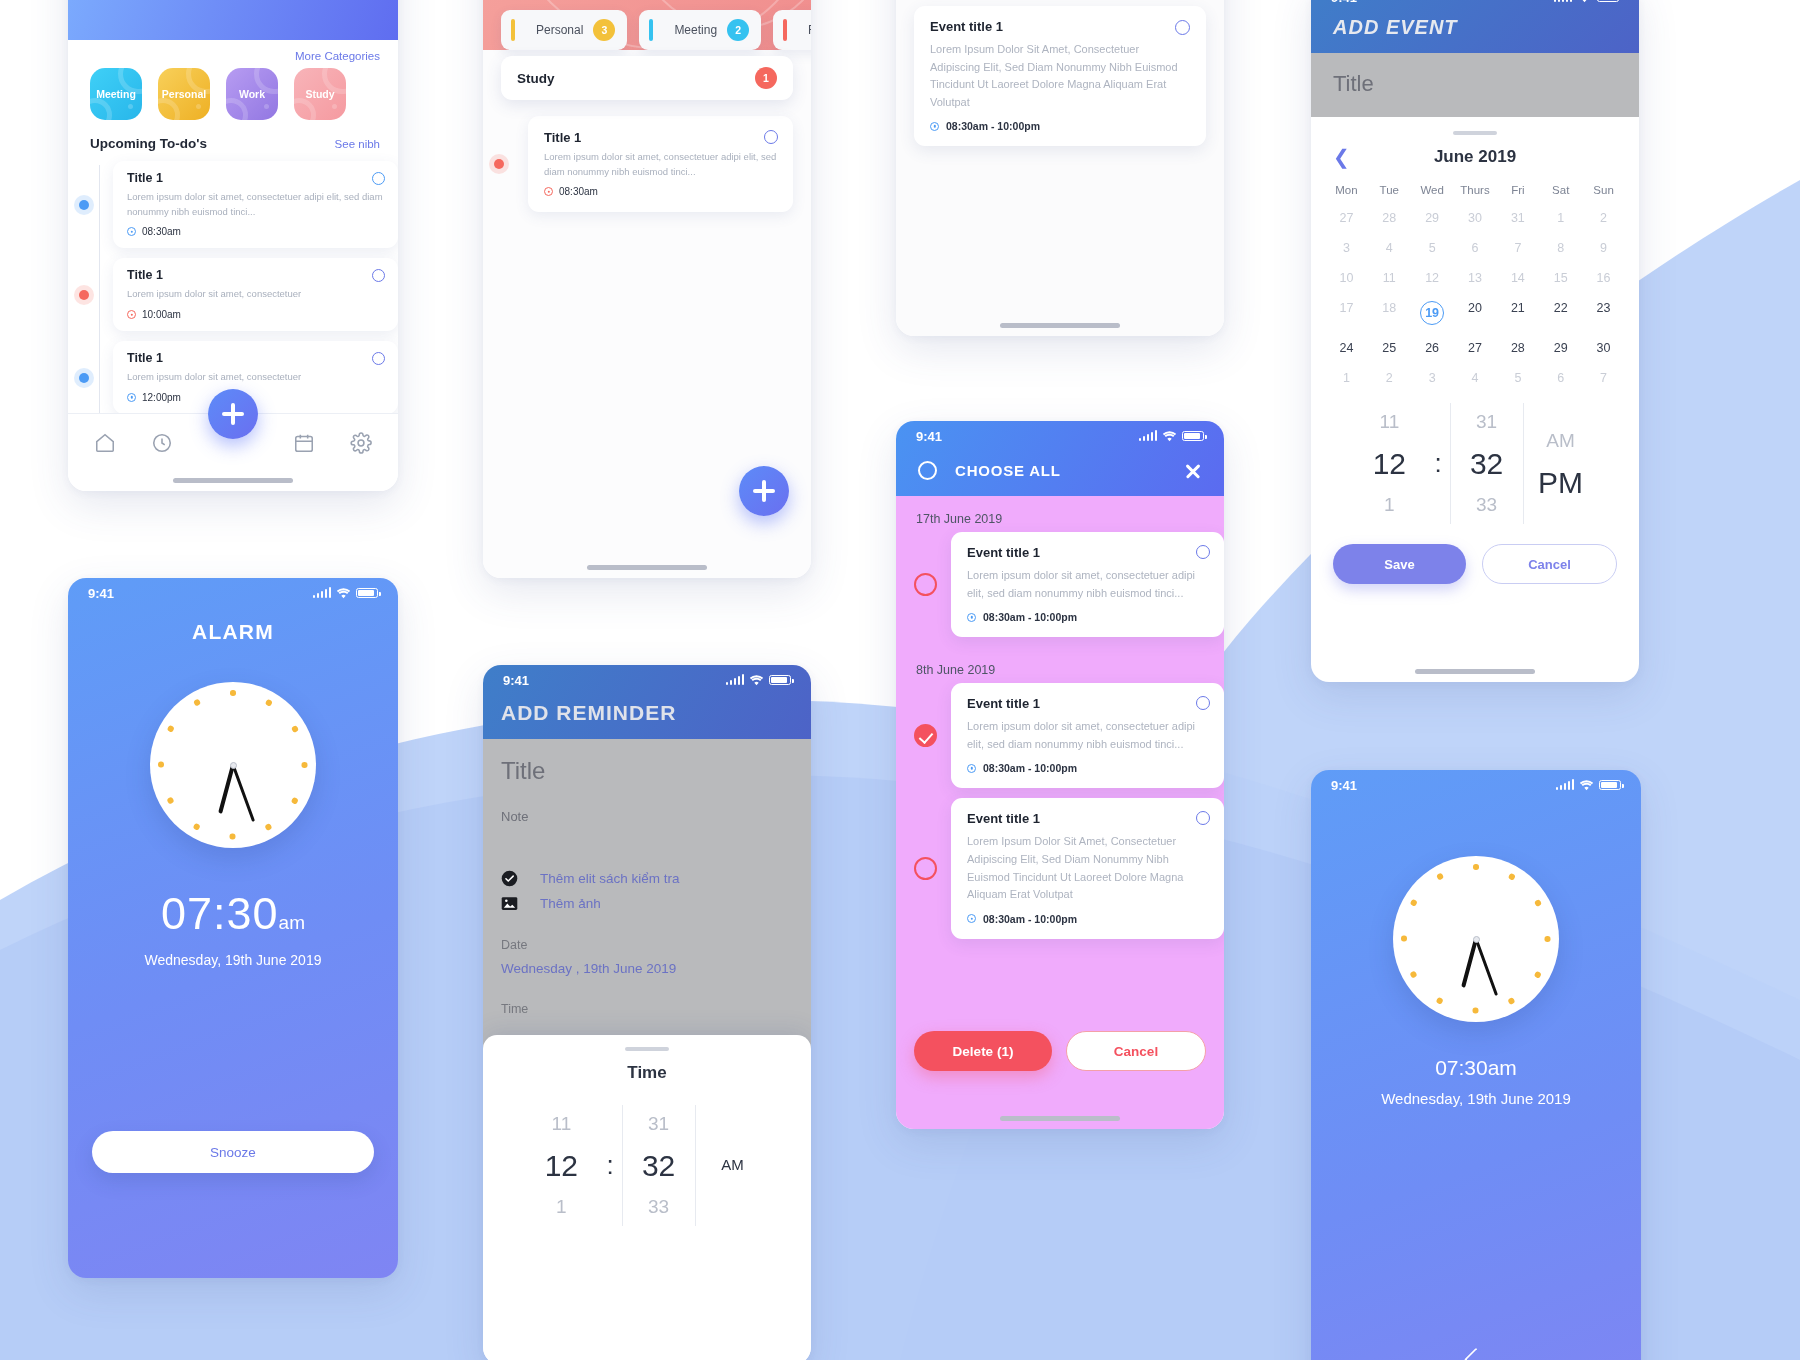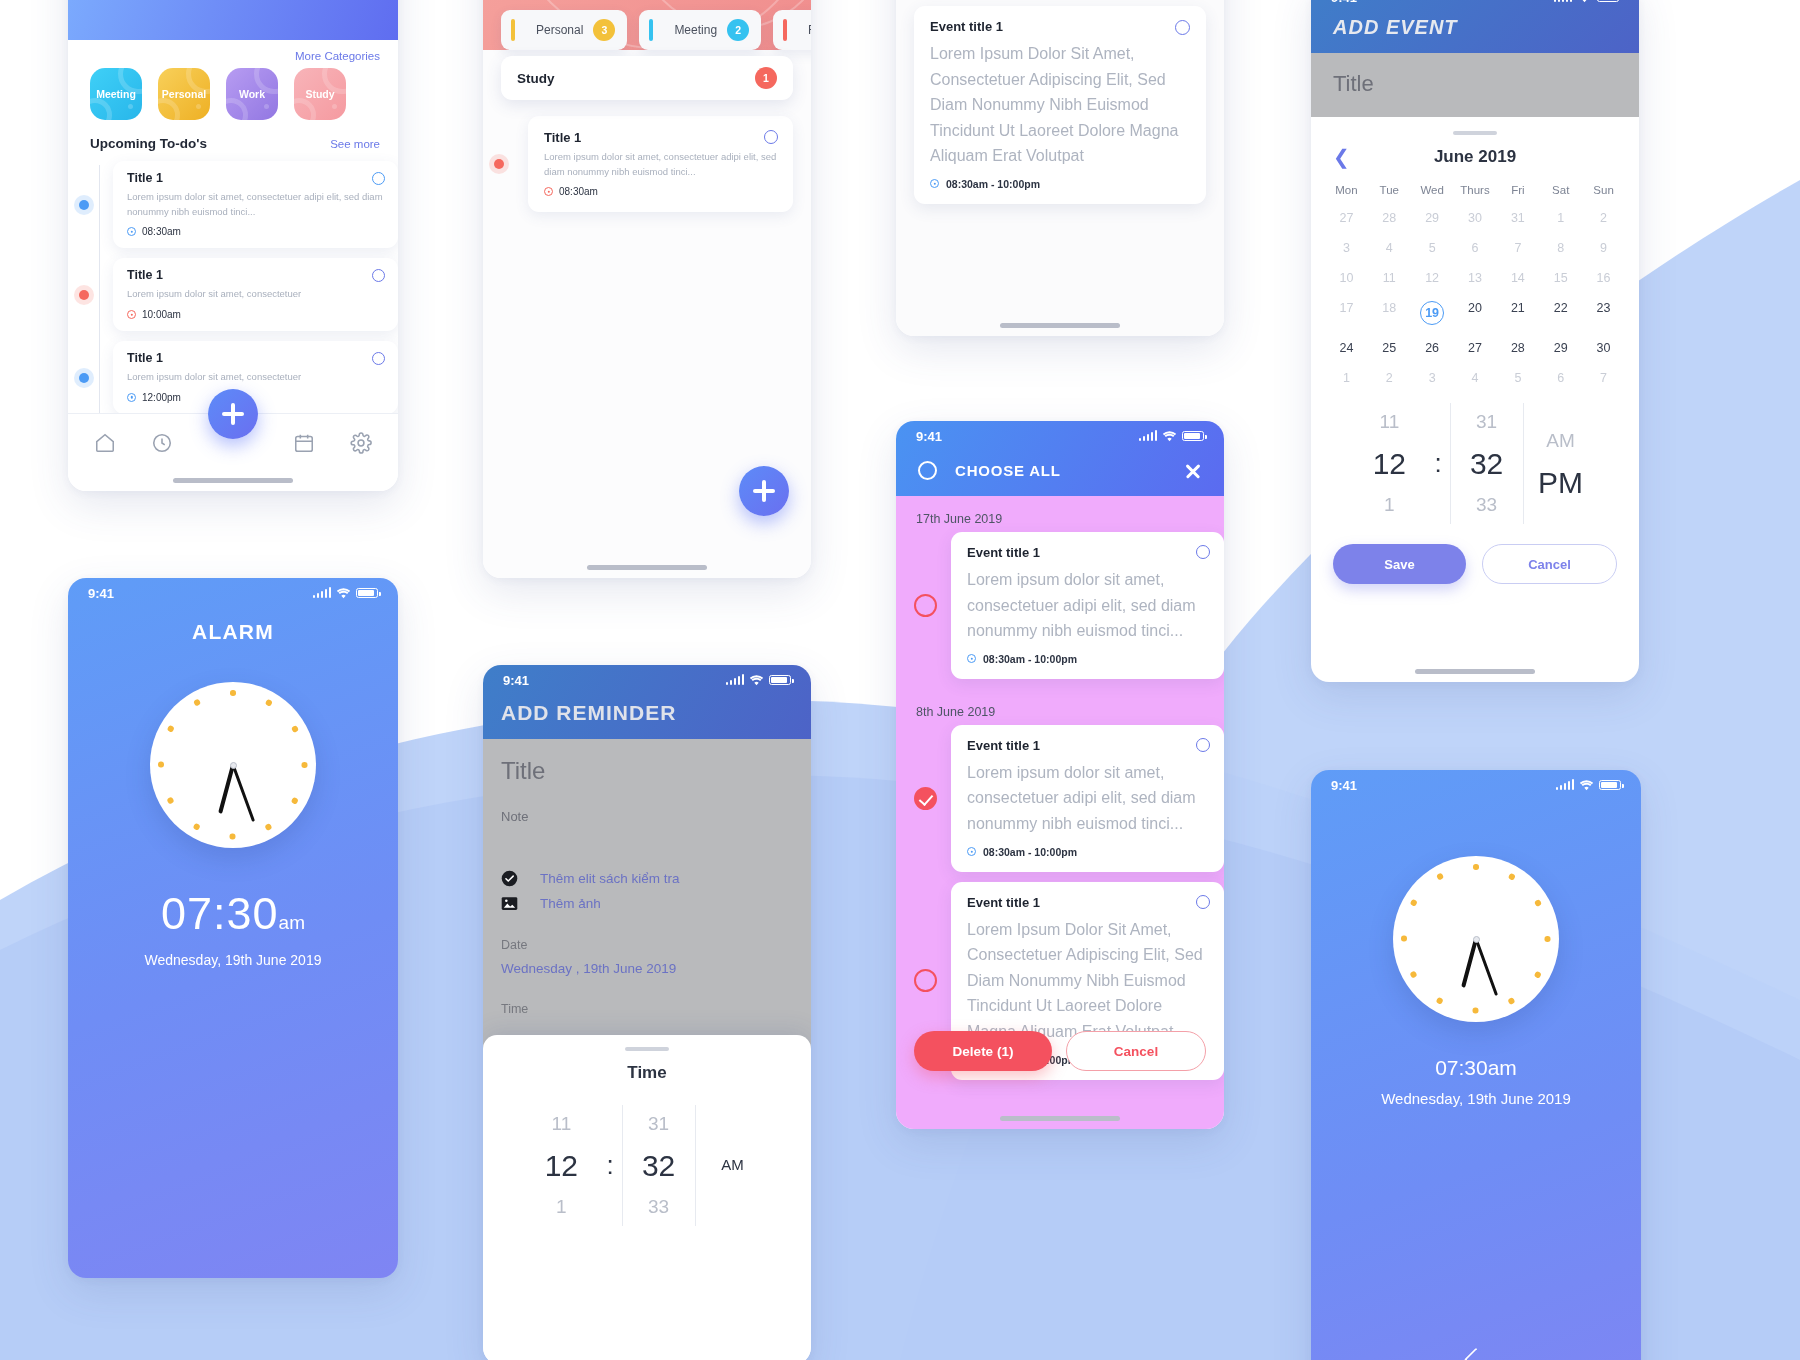--- a/index.html
+++ b/index.html
@@ -126,21 +126,21 @@
   #phone-tabs .fab{ right:22px; bottom:62px; }
 
   
   #phone-events { left:896px; top:-310px; width:328px; height:646px; }
   #phone-events .body{ position:absolute; inset:0; background:#fbfbfc; }
   .evt-card {
     background:#fff; border-radius:11px; box-shadow:0 5px 16px rgba(60,80,140,.11);
     padding:13px 16px 14px 16px; position:relative;
   }
   .evt-card h4 { font-size:13px; color:#1e2430; font-weight:700; margin-bottom:7px; }
-  .evt-card p { font-size:16px; line-height:1.6; color:#aeb4c0; }
+  .evt-card p { font-size:11px; line-height:1.6; color:#aeb4c0; }
   .evt-time { display:flex;align-items:center;gap:7px; margin-top:9px; font-size:10.5px; font-weight:700; color:#2c3342; }
 
   
   #phone-addevent { left:1311px; top:-18px; width:328px; height:700px; }
   #phone-addevent .hdr{ background:linear-gradient(135deg,#3f7ec9,#4d63c7); padding-bottom:14px; }
   #phone-addevent .hdr h2{ color:#e7e9ef; font-size:20px; letter-spacing:1px; font-weight:700; padding:4px 22px 0;font-style:italic; }
   #phone-addevent .titlefield{ background:#b9babc; padding:18px 22px 20px; }
   #phone-addevent .titlefield span{ color:#6e7079; font-size:22px; }
   .sheet { background:#fff; border-radius:14px 14px 0 0; padding:10px 0 0; position:relative; }
   .grab { width:44px;height:4px;border-radius:3px;background:#cfd3dc;margin:4px auto 12px; }
@@ -274,21 +274,21 @@
       <div class="cat" style="background:linear-gradient(135deg,#f8b4b9,#f59aa0)">
         <i class="c1"></i>
           <i class="c2"></i>
           <i class="c3"></i>
         <span>Study</span>
       </div>
     </div>
 
     <div class="sec-head">
       <h3>Upcoming To-do's</h3>
-      <a href="#">See more</a>
+      <a href="#">See nibh</a>
     </div>
 
     <div class="todo-list">
       <div class="todo-line"></div>
 
       <div class="todo">
         <div class="dot-wrap">
           <span class="dot blue"></span>
         </div>
         <div class="todo-card">
@@ -580,20 +580,21 @@
       <i class="pip" style="transform:rotate(330deg) translateY(-72px)"></i>
       <span class="hand h" style="transform:rotate(195deg)"></span>
       <span class="hand m" style="transform:rotate(160deg)"></span>
       <span class="cap"></span>
     </div>
 
     <div class="alarm-time">
       <span class="big">07:30</span><span class="ap">am</span>
     </div>
     <div class="alarm-date">Wednesday, 19th June 2019</div>
+    <div class="snooze">Snooze</div>
   </div>
 
   <div class="phone" id="phone-reminder">
     <div class="hdr">
       <div class="status-bar">
         <span>9:41</span>
         <span class="s-right">
           <span class="bars">
               <i></i>
               <i></i>

